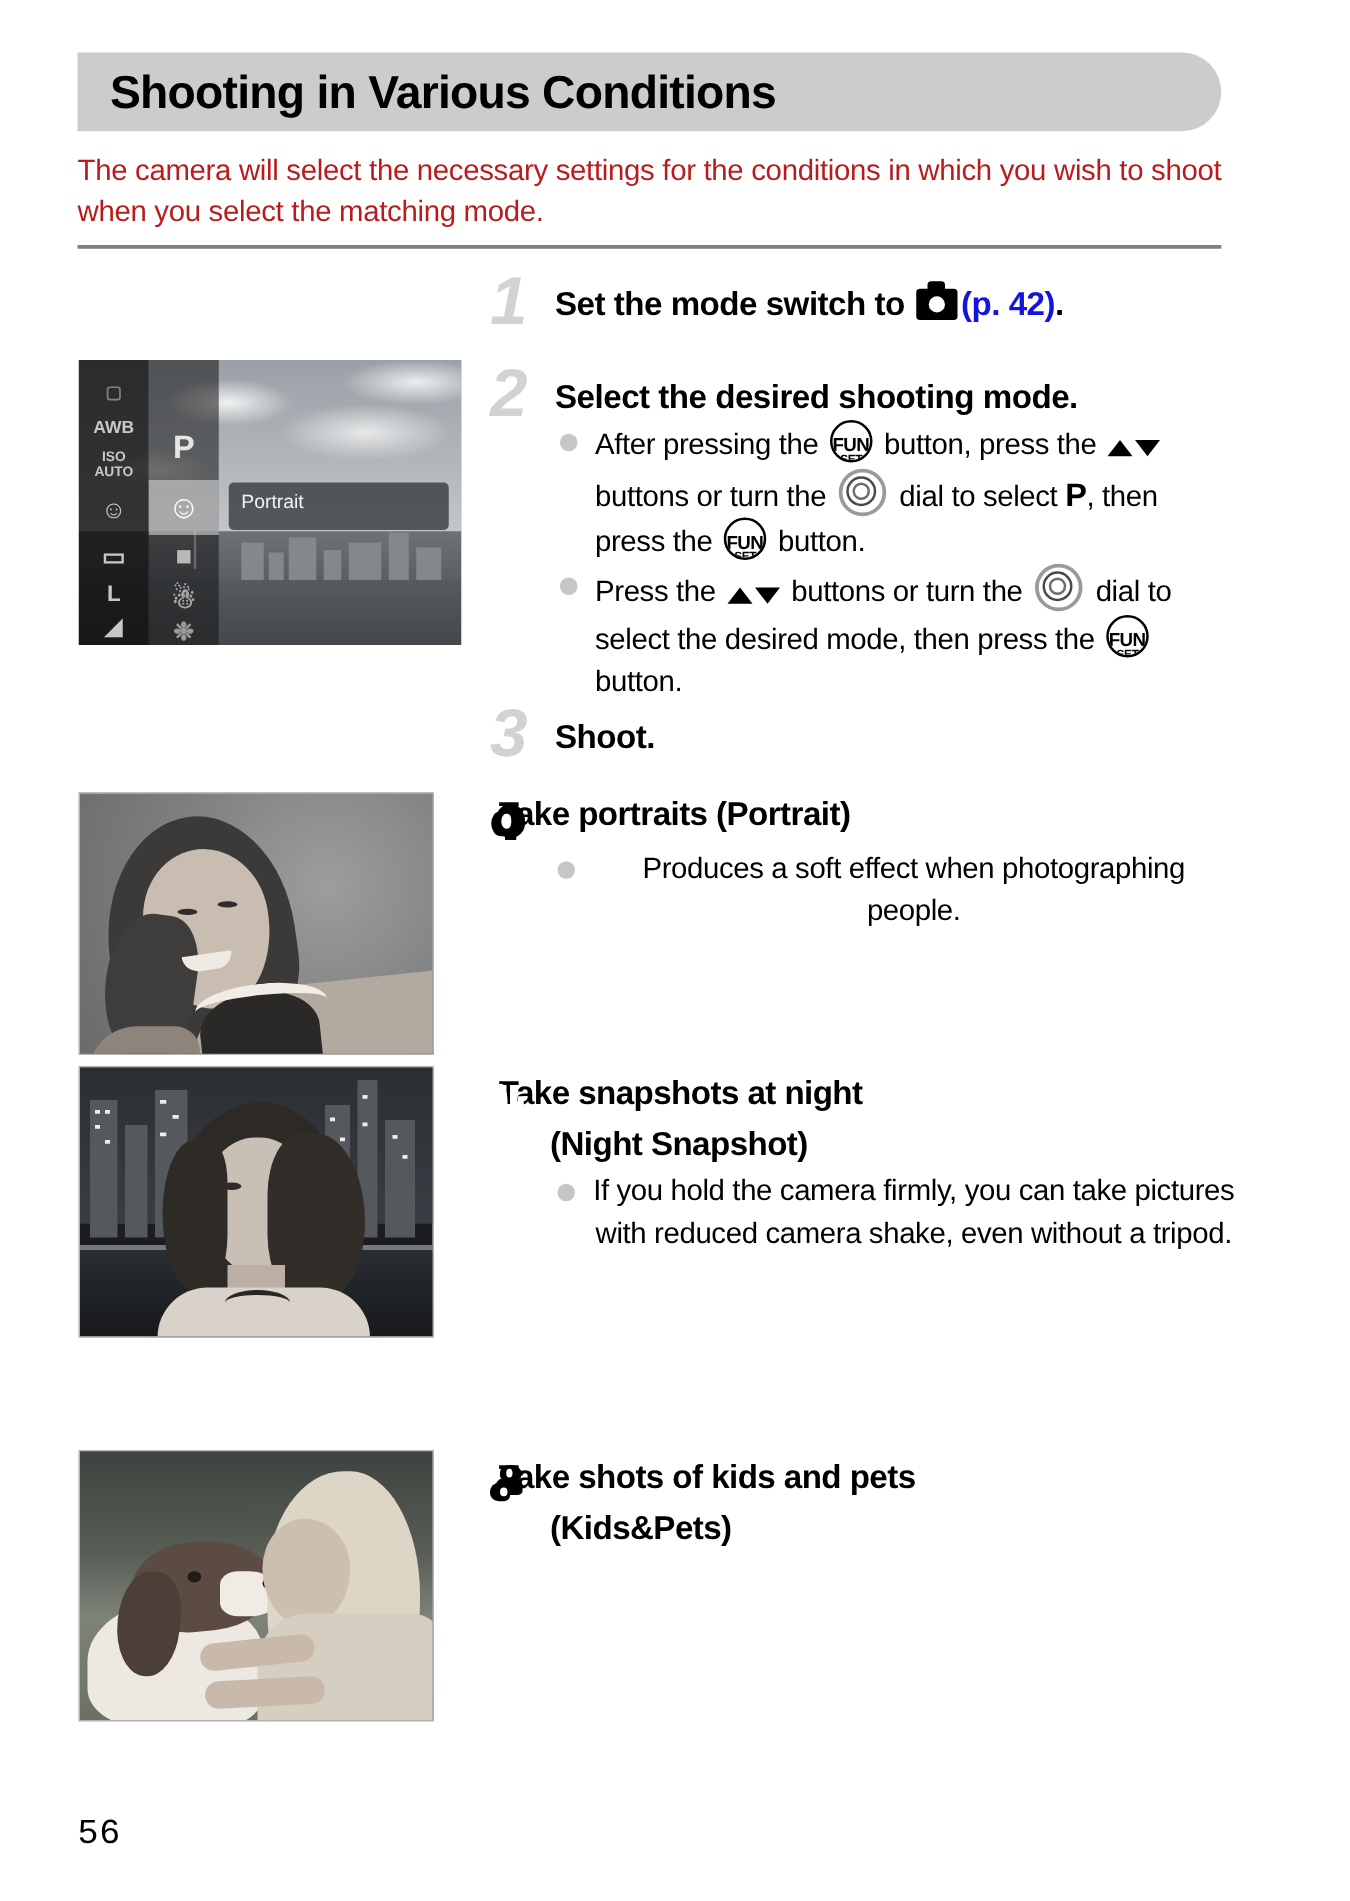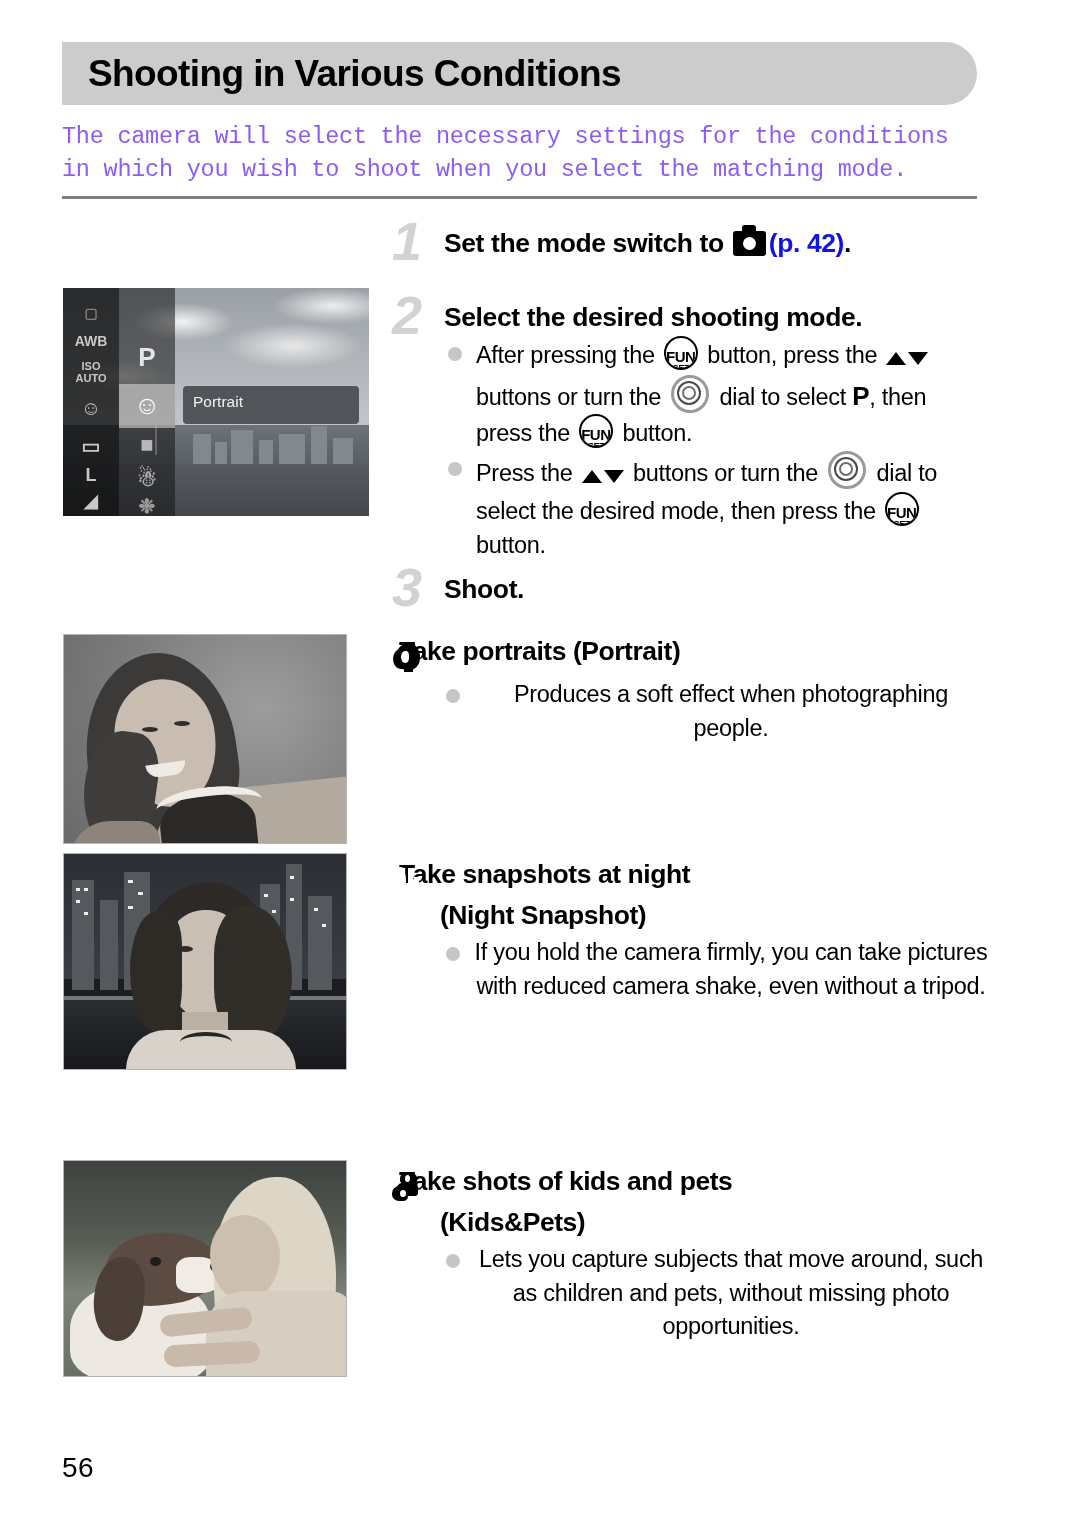--- a/index.html
+++ b/index.html
@@ -42,22 +42,21 @@
 
   
   .intro {
     position: absolute;
     left: 62px;
     top: 120px;
     width: 918px;
     font-size: 23.5px;
     line-height: 33px;
     letter-spacing: -0.25px;
-    color: #8b5cf6;
-    font-family: Liberation Mono, monospace;
+    color: #b91c1c;
   }
 
   .divider {
     position: absolute;
     left: 62px;
     top: 196px;
     width: 915px;
     height: 3px;
     background: #808080;
   }
@@ -386,20 +385,21 @@
   }
 
   
   .page-number {
     position: absolute;
     left: 62px;
     top: 1452px;
     font-size: 28px;
     color: #000;
     letter-spacing: 0.5px;
+    font-family: Liberation Mono, monospace;
   }
 </style>
 </head>
 <body>
 
 <div class="header-bar"></div>
 <div class="header-title">Shooting in Various Conditions</div>
 
 <div class="intro">The camera will select the necessary settings for the conditions in which you wish to shoot when you select the matching mode.</div>
 <div class="divider"></div>
@@ -538,18 +538,15 @@
 
 <div class="mode-section" style="top:857px;">
   <div class="mode-head"><span class="ic-night"><span class="fg"></span><span class="fg2"></span><span class="b1"></span><span class="b2"></span><span class="b3"></span></span><span>Take snapshots at night</span><br><span>(Night Snapshot)</span></div>
   <div class="mode-bullets">
     <div class="bullet">If you hold the camera firmly, you can take pictures with reduced camera shake, even without a tripod.</div>
   </div>
 </div>
 
 <div class="mode-section" style="top:1164px;">
   <div class="mode-head"><span class="ic-kids"><span class="kh"></span><span class="kb"></span><span class="pt"></span><span class="pw"></span><span class="kw"></span></span><span>Take shots of kids and pets</span><br><span>(Kids&amp;Pets)</span></div>
-  <div class="mode-bullets">
-    <div class="bullet">Lets you capture subjects that move around, such as children and pets, without missing photo opportunities.</div>
-  </div>
 </div>
 
 <div class="page-number">56</div>
 
 </body></html>

